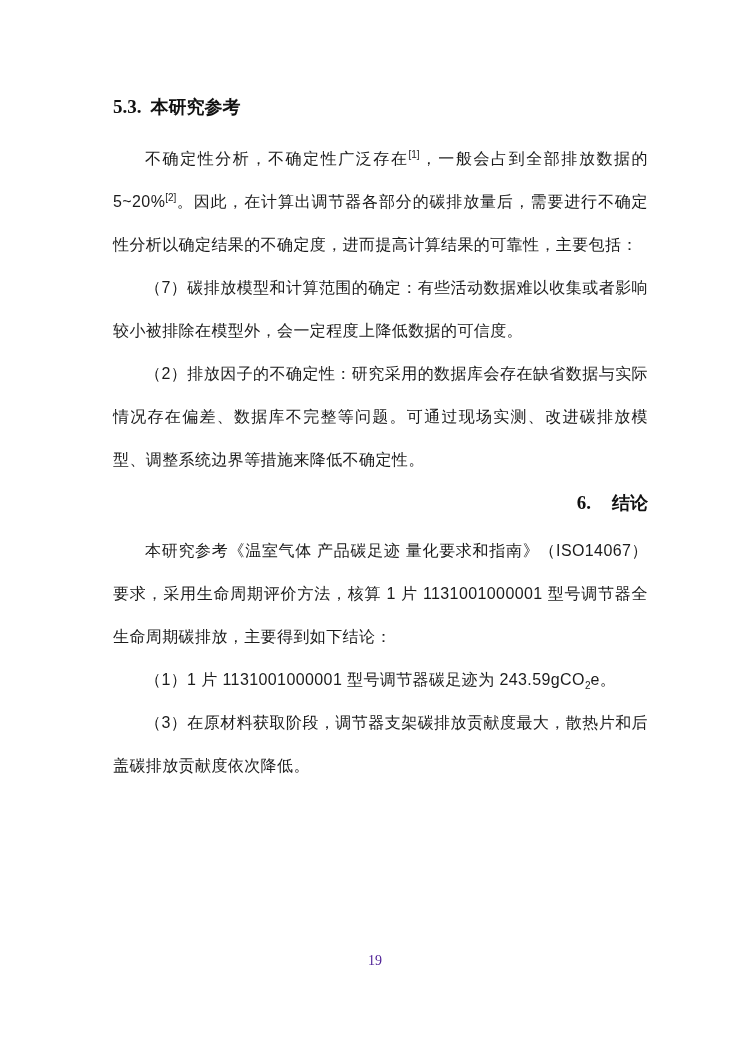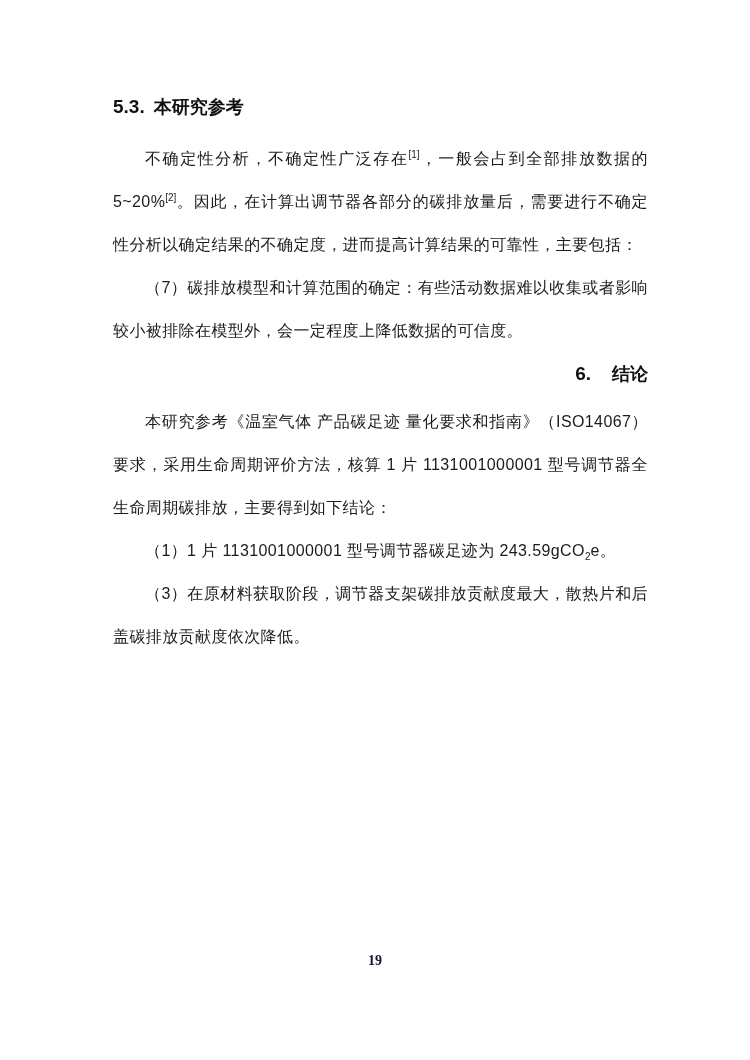--- a/index.html
+++ b/index.html
@@ -19,21 +19,21 @@
     top: 86px;
     width: 535px;
   }
   .heading {
     font-size: 18px;
     font-weight: bold;
     line-height: 42px;
     color: #111;
   }
   .heading .h-num {
-    font-family: Liberation Sans, sans-serif;
+    font-family: Liberation Serif, serif;
     font-size: 19px;
     font-weight: bold;
   }
   .h53 { margin-bottom: 9px; }
   .h53 .h-num { margin-right: 9px; }
   .h6  { margin-top: 1px; margin-bottom: 5px; text-align: right; }
   .h6 .h-num { margin-right: 21px; }
   .body-p {
     font-size: 16px;
     line-height: 43px;
@@ -55,36 +55,36 @@
     letter-spacing: 0;
   }
   .footer {
     position: absolute;
     bottom: 91px;
     left: 0;
     width: 100%;
     text-align: center;
     font-family: "Liberation Serif", serif;
     font-size: 14px;
-    color: #0f172a;
-    font-weight: bold;
+    color: #4c1d95;
   }
 </style>
 </head>
 <body>
 
 <div class="page">
   <div class="content">
 
     <h2 class="heading h53"><span class="h-num">5.3.</span><span class="h-title">本研究参考</span></h2>
 
     <p class="body-p"><span>不确定性分析，不确定性广泛存在</span><sup>[1]</sup><span>，一般会占到全部排放数据的 5~20%</span><sup>[2]</sup><span>。因此，在计算出调节器各部分的碳排放量后，需要进行不确定性分析以确定结果的不确定度，进而提高计算结果的可靠性，主要包括：</span></p>
 
     <p class="body-p">（7）碳排放模型和计算范围的确定：有些活动数据难以收集或者影响较小被排除在模型外，会一定程度上降低数据的可信度。</p>
 
+    <p class="body-p">（2）排放因子的不确定性：研究采用的数据库会存在缺省数据与实际情况存在偏差、数据库不完整等问题。可通过现场实测、改进碳排放模型、调整系统边界等措施来降低不确定性。</p>
 
     <h2 class="heading h6"><span class="h-num">6.</span><span class="h-title">结论</span></h2>
 
     <p class="body-p">本研究参考《温室气体 产品碳足迹 量化要求和指南》（ISO14067）要求，采用生命周期评价方法，核算 1 片 1131001000001 型号调节器全生命周期碳排放，主要得到如下结论：</p>
 
     <p class="body-p"><span>（1）1 片 1131001000001 型号调节器碳足迹为 243.59gCO</span><sub>2</sub><span>e。</span></p>
 
 
     <p class="body-p">（3）在原材料获取阶段，调节器支架碳排放贡献度最大，散热片和后盖碳排放贡献度依次降低。</p>
 

